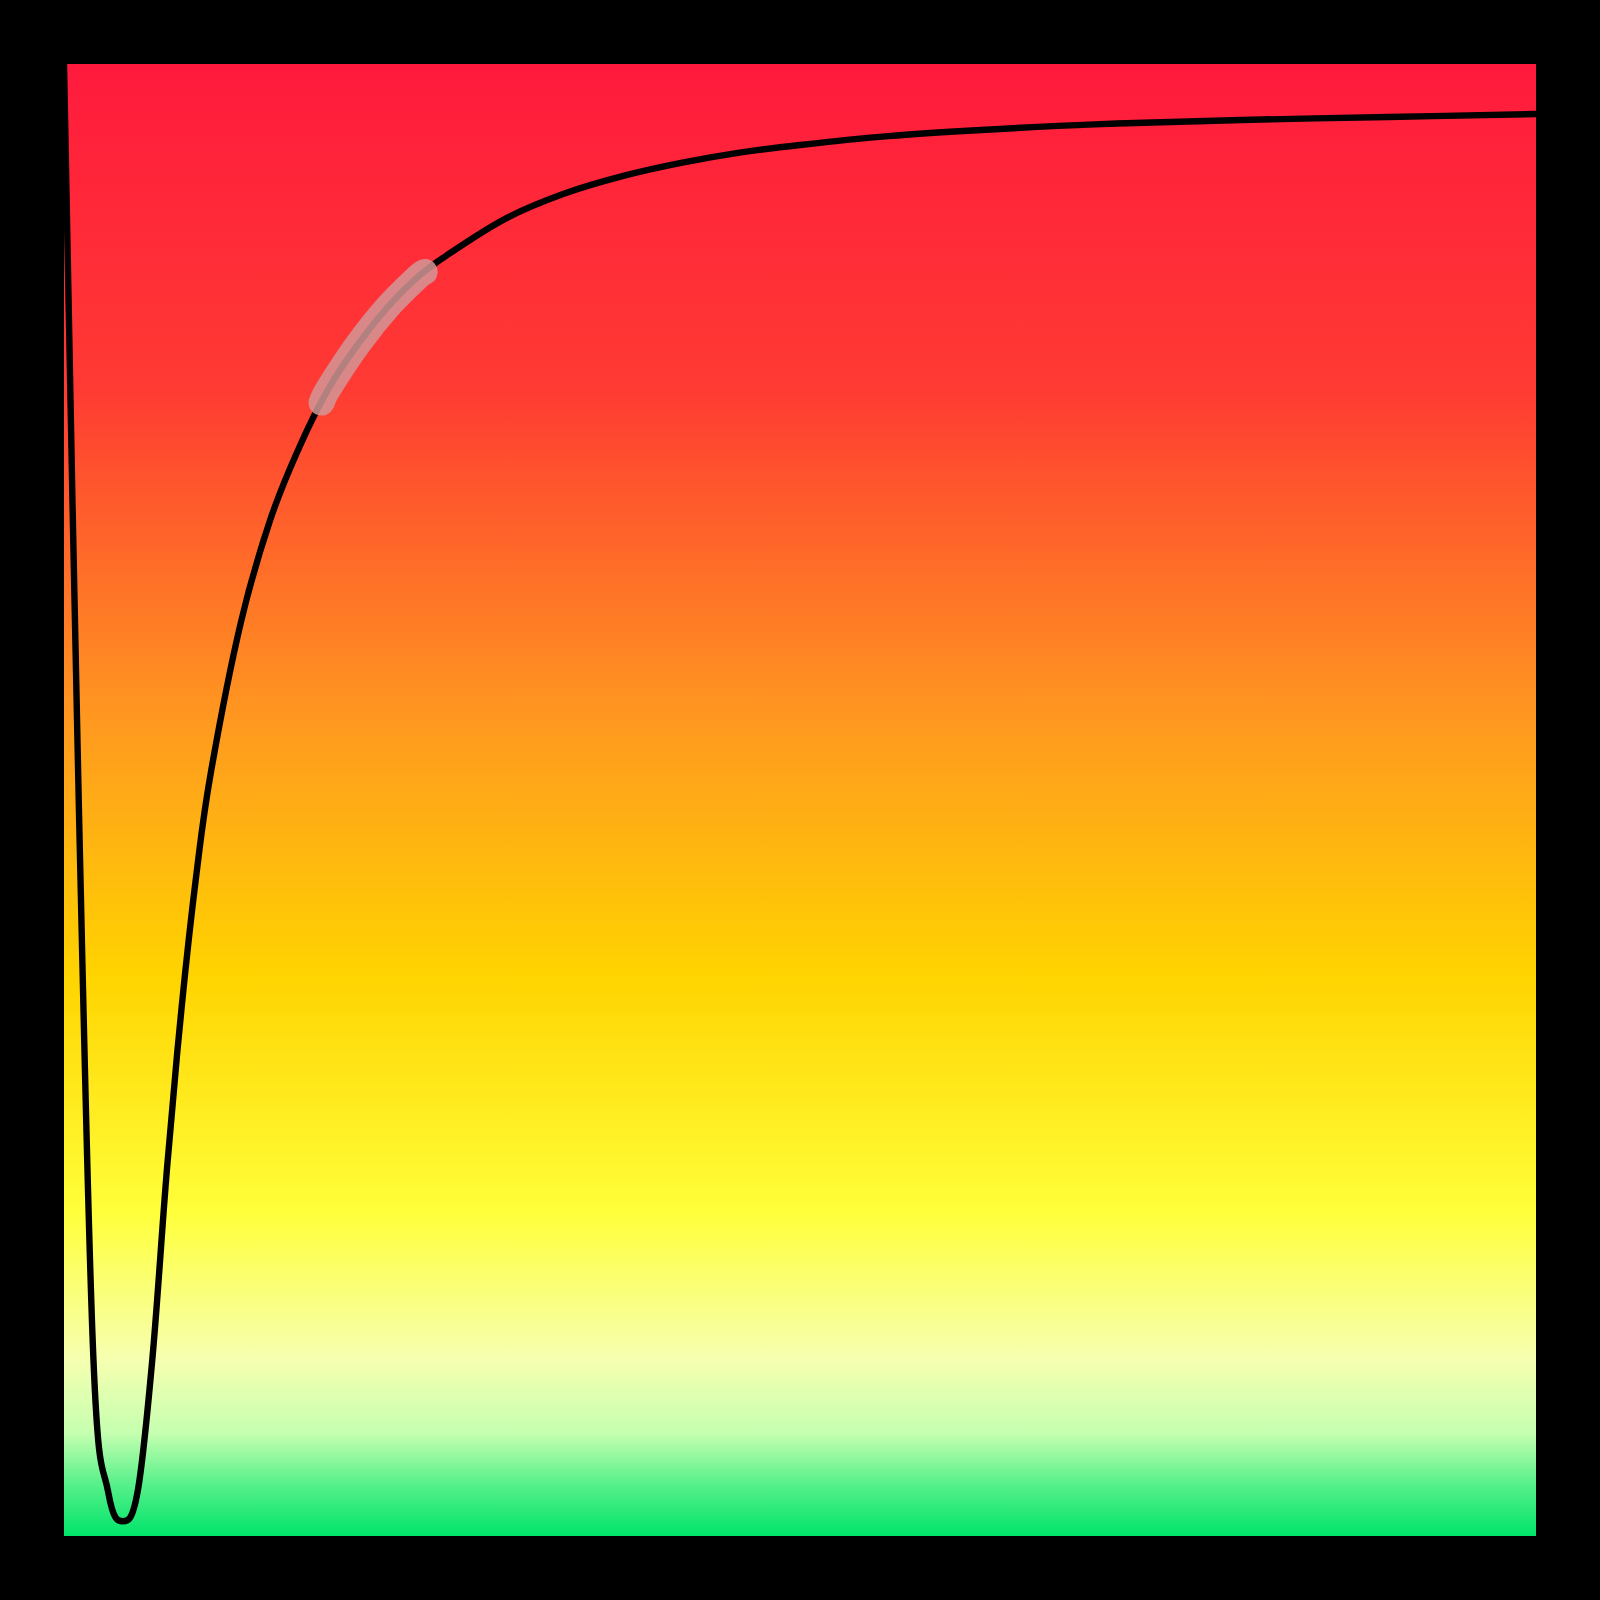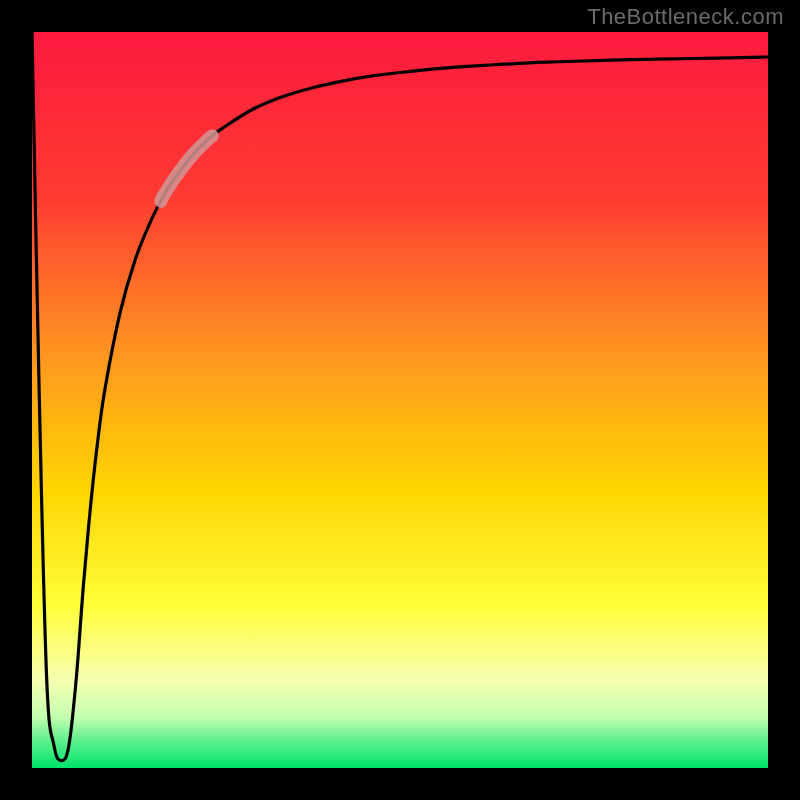--- a/index.html
+++ b/index.html
@@ -40,21 +40,20 @@
     font-family: Arial, Helvetica, sans-serif;
     font-size: 22px;
     letter-spacing: 0.5px;
     user-select: none;
   }
 </style>
 </head>
 <body>
 
 <div class="outer">
-  <div class="watermark">TheBottleneck.com</div>
   <div class="plot-area">
     <svg class="gradient" width="736" height="736" viewBox="0 0 736 736" preserveAspectRatio="none">
       <defs>
         <linearGradient id="bg-grad" x1="0" y1="0" x2="0" y2="1">
             <stop offset="0%" stop-color="#ff1a3d"></stop>
             <stop offset="22%" stop-color="#ff3a33"></stop>
             <stop offset="45%" stop-color="#ff9a1f"></stop>
             <stop offset="62%" stop-color="#ffd400"></stop>
             <stop offset="78%" stop-color="#ffff3a"></stop>
             <stop offset="88%" stop-color="#f6ffb0"></stop>

